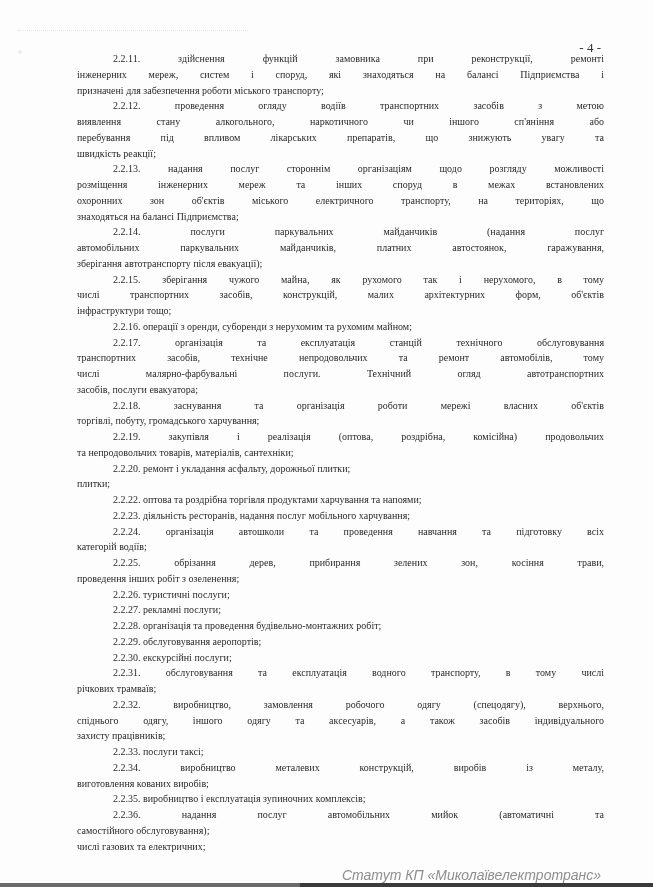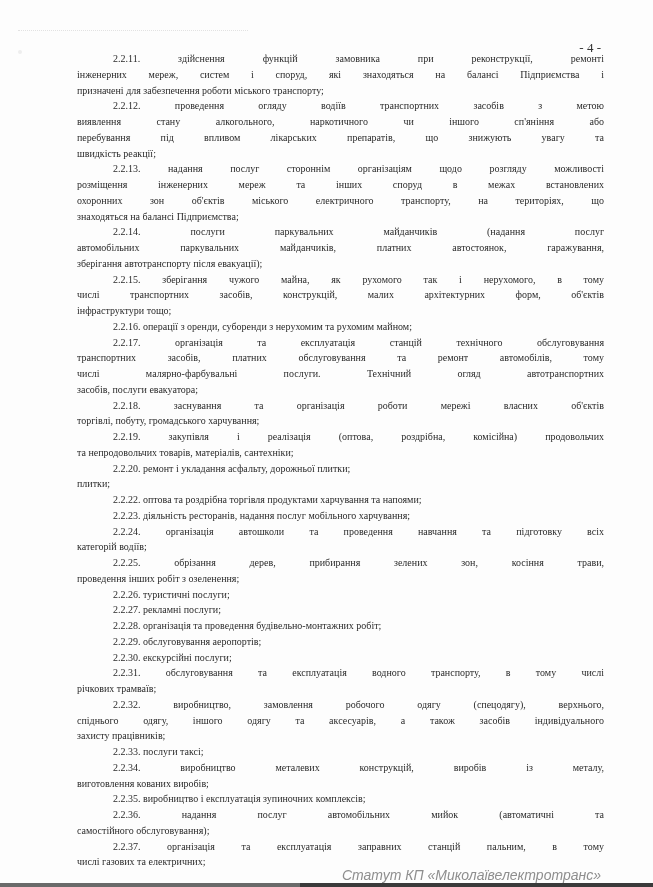--- a/index.html
+++ b/index.html
@@ -36,21 +36,21 @@
       <span class="line">охоронних зон об'єктів міського електричного транспорту, на територіях, що</span>
       <span class="line last">знаходяться на балансі Підприємства;</span>
       <span class="line indent">2.2.14. послуги паркувальних майданчиків (надання послуг</span>
       <span class="line">автомобільних паркувальних майданчиків, платних автостоянок, гаражування,</span>
       <span class="line last">зберігання автотранспорту після евакуації);</span>
       <span class="line indent">2.2.15. зберігання чужого майна, як рухомого так і нерухомого, в тому</span>
       <span class="line">числі транспортних засобів, конструкцій, малих архітектурних форм, об'єктів</span>
       <span class="line last">інфраструктури тощо;</span>
       <span class="line indent last">2.2.16. операції з оренди, суборенди з нерухомим та рухомим майном;</span>
       <span class="line indent">2.2.17. організація та експлуатація станцій технічного обслуговування</span>
-      <span class="line">транспортних засобів, платних обслуговування та ремонт автомобілів, тому</span>
+      <span class="line">транспортних засобів, технічне непродовольчих та ремонт автомобілів, тому</span>
       <span class="line">числі малярно-фарбувальні послуги. Технічний огляд автотранспортних</span>
       <span class="line last">засобів, послуги евакуатора;</span>
       <span class="line indent">2.2.18. заснування та організація роботи мережі власних об'єктів</span>
       <span class="line last">торгівлі, побуту, громадського харчування;</span>
       <span class="line indent">2.2.19. закупівля і реалізація (оптова, роздрібна, комісійна) продовольчих</span>
       <span class="line last">та непродовольчих товарів, матеріалів, сантехніки;</span>
       <span class="line indent last">2.2.20. ремонт і укладання асфальту, дорожньої плитки;</span>
       <span class="line last">плитки;</span>
       <span class="line indent last">2.2.22. оптова та роздрібна торгівля продуктами харчування та напоями;</span>
       <span class="line indent last">2.2.23. діяльність ресторанів, надання послуг мобільного харчування;</span>
@@ -67,19 +67,18 @@
       <span class="line last">річкових трамваїв;</span>
       <span class="line indent">2.2.32. виробництво, замовлення робочого одягу (спецодягу), верхнього,</span>
       <span class="line">спіднього одягу, іншого одягу та аксесуарів, а також засобів індивідуального</span>
       <span class="line last">захисту працівників;</span>
       <span class="line indent last">2.2.33. послуги таксі;</span>
       <span class="line indent">2.2.34. виробництво металевих конструкцій, виробів із металу,</span>
       <span class="line last">виготовлення кованих виробів;</span>
       <span class="line indent last">2.2.35. виробництво і експлуатація зупиночних комплексів;</span>
       <span class="line indent">2.2.36. надання послуг автомобільних мийок (автоматичні та</span>
       <span class="line last">самостійного обслуговування);</span>
-      <span class="line indent">2.2.37. організація та експлуатація заправних станцій пальним, в тому</span>
       <span class="line last">числі газових та електричних;</span>
     </div>
   <div class="footer">Статут КП «Миколаївелектротранс»</div>
   <div class="bottom-rule"></div>
   <div class="bottom-rule-light"></div>
 </div>
 
 </body></html>

